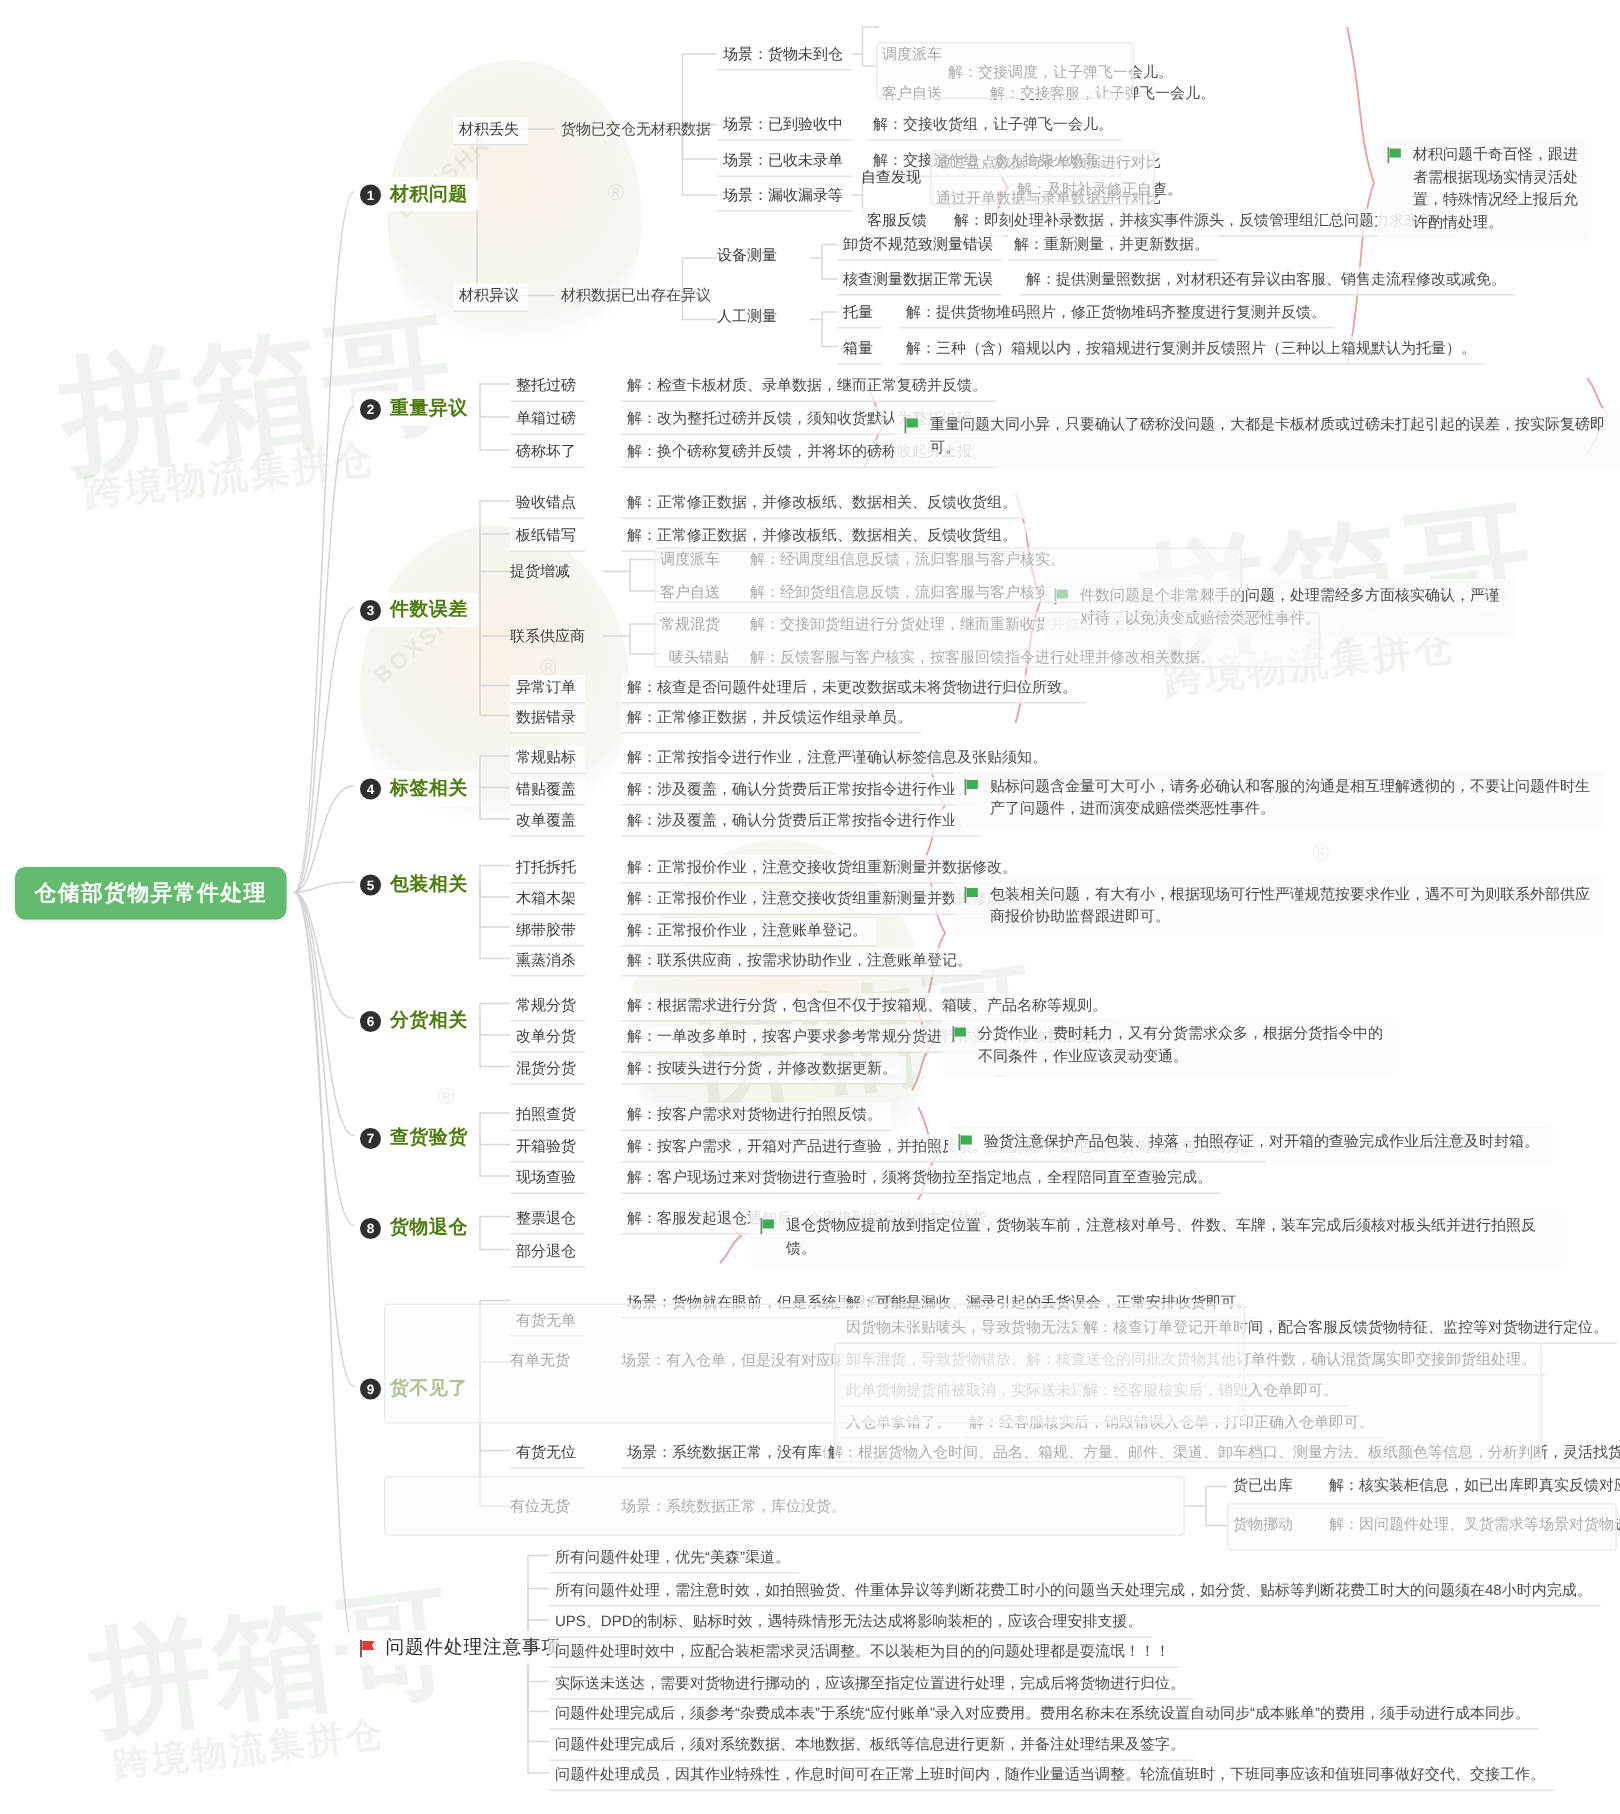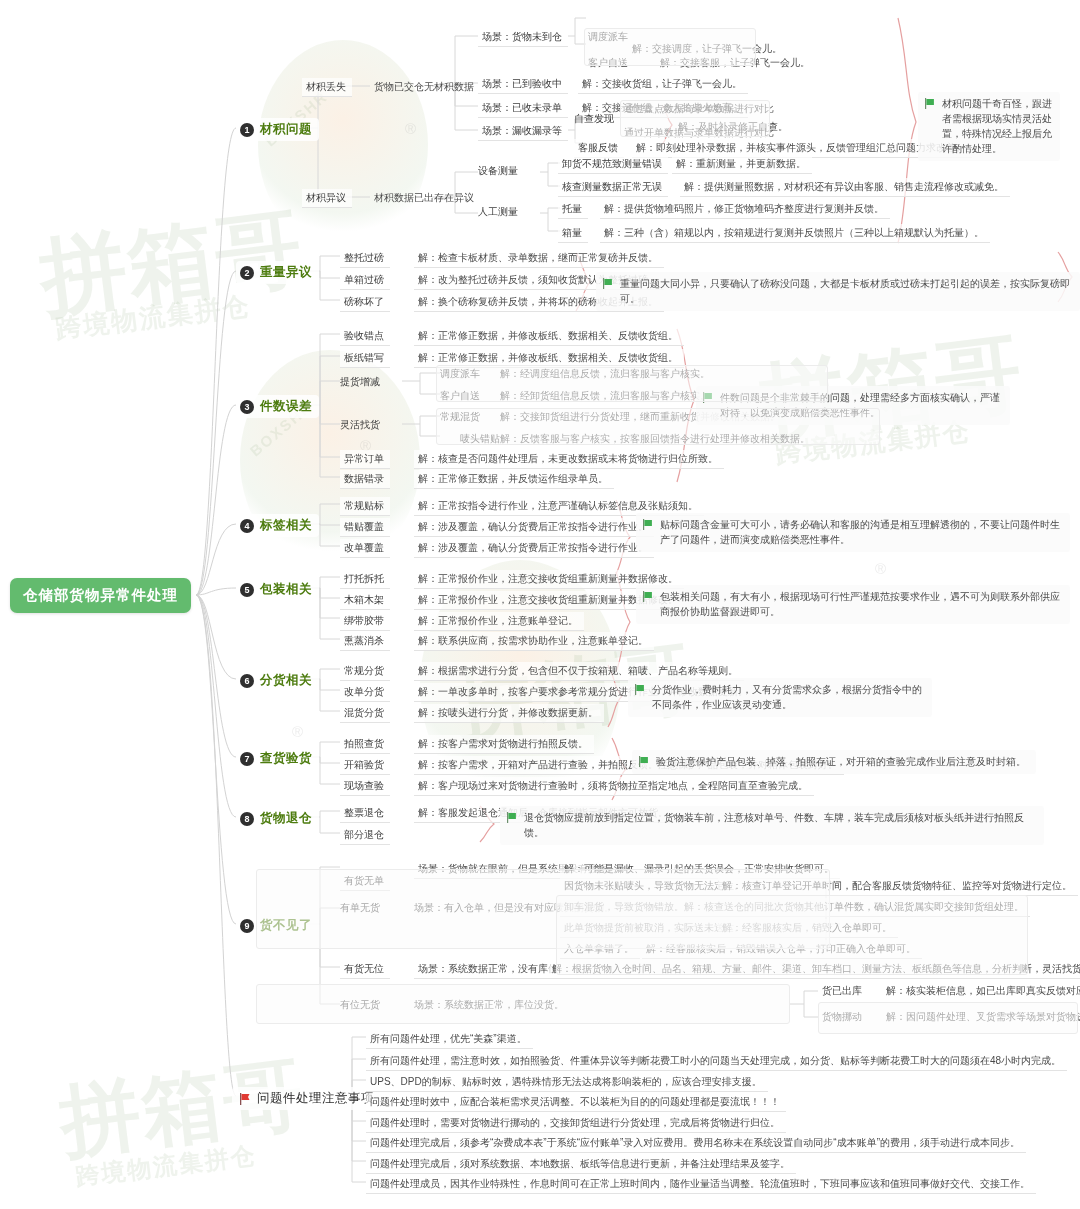--- a/index.html
+++ b/index.html
@@ -342,25 +342,25 @@
   <div class="kv ul" style="left:340px;top:327px;"><span class="k">验收错点</span></div>
   <div class="kv ul" style="left:414px;top:327px;"><span class="v">解：正常修正数据，并修改板纸、数据相关、反馈收货组。</span></div>
   <div class="kv ul" style="left:340px;top:349px;"><span class="k">板纸错写</span></div>
   <div class="kv ul" style="left:414px;top:349px;"><span class="v">解：正常修正数据，并修改板纸、数据相关、反馈收货组。</span></div>
   <div class="kv" style="left:340px;top:375px;"><span class="k">提货增减</span></div>
   <div class="frame" style="left:436px;top:365px;width:390px;height:35px;"></div>
   <div class="kv" style="left:440px;top:367px;"><span class="k">调度派车</span></div>
   <div class="kv" style="left:500px;top:367px;"><span class="v">解：经调度组信息反馈，流归客服与客户核实。</span></div>
   <div class="kv" style="left:440px;top:389px;"><span class="k">客户自送</span></div>
   <div class="kv" style="left:500px;top:389px;"><span class="v">解：经卸货组信息反馈，流归客服与客户核实。</span></div>
-  <div class="kv" style="left:340px;top:418px;"><span class="k">灵活找货</span></div>
+  <div class="kv" style="left:340px;top:418px;"><span class="k">联系供应商</span></div>
   <div class="frame" style="left:436px;top:408px;width:442px;height:35px;"></div>
   <div class="kv" style="left:440px;top:410px;"><span class="k">常规混货</span></div>
   <div class="kv" style="left:500px;top:410px;"><span class="v">解：交接卸货组进行分货处理，继而重新收货并修改相关数据。</span></div>
-  <div class="kv" style="left:440px;top:432px;padding-left:20px;"><span class="k">唛头错贴</span></div>
+  <div class="kv" style="left:426px;top:432px;padding-left:20px;"><span class="k">唛头错贴</span></div>
   <div class="kv" style="left:500px;top:432px;"><span class="v">解：反馈客服与客户核实，按客服回馈指令进行处理并修改相关数据。</span></div>
   <div class="kv ul" style="left:340px;top:450px;"><span class="k">异常订单</span></div>
   <div class="kv ul" style="left:414px;top:450px;"><span class="v">解：核查是否问题件处理后，未更改数据或未将货物进行归位所致。</span></div>
   <div class="kv ul" style="left:340px;top:470px;"><span class="k">数据错录</span></div>
   <div class="kv ul" style="left:414px;top:470px;"><span class="v">解：正常修正数据，并反馈运作组录单员。</span></div>
   <div class="callout" style="left:696px;top:386px;width:300px;">
     <svg class="flag" width="11" height="11" viewBox="0 0 11 11">
         <rect x="1" y="0" width="1.2" height="11" fill="#6d8f6d"></rect>
         <rect x="2.4" y="1" width="7.5" height="6" fill="#3fae52"></rect>
       </svg>
@@ -494,18 +494,18 @@
     <svg width="12" height="12" viewBox="0 0 12 12">
         <rect x="1" y="0" width="1.3" height="12" fill="#8a5151"></rect>
         <path d="M2.5 1 L10.5 1 L9 4 L10.5 7 L2.5 7 Z" fill="#e03a33"></path>
       </svg>
     <span class="tlabel">问题件处理注意事项</span>
   </div>
   <div class="kv ul" style="left:366px;top:1030px;"><span class="v">所有问题件处理，优先“美森”渠道。</span></div>
   <div class="kv ul" style="left:366px;top:1052px;"><span class="v">所有问题件处理，需注意时效，如拍照验货、件重体异议等判断花费工时小的问题当天处理完成，如分货、贴标等判断花费工时大的问题须在48小时内完成。</span></div>
   <div class="kv ul" style="left:366px;top:1073px;"><span class="v">UPS、DPD的制标、贴标时效，遇特殊情形无法达成将影响装柜的，应该合理安排支援。</span></div>
   <div class="kv ul" style="left:366px;top:1093px;"><span class="v">问题件处理时效中，应配合装柜需求灵活调整。不以装柜为目的的问题处理都是耍流氓！！！</span></div>
-  <div class="kv ul" style="left:366px;top:1114px;"><span class="v">问题件处理时，需要对货物进行挪动的，交接卸货组进行分货处理，完成后将货物进行归位。</span></div>
+  <div class="kv ul" style="left:366px;top:1114px;"><span class="v">实际送未送达，需要对货物进行挪动的，应该挪至指定位置进行处理，完成后将货物进行归位。</span></div>
   <div class="kv ul" style="left:366px;top:1134px;"><span class="v">问题件处理完成后，须参考“杂费成本表”于系统“应付账单”录入对应费用。费用名称未在系统设置自动同步“成本账单”的费用，须手动进行成本同步。</span></div>
   <div class="kv ul" style="left:366px;top:1155px;"><span class="v">问题件处理完成后，须对系统数据、本地数据、板纸等信息进行更新，并备注处理结果及签字。</span></div>
   <div class="kv ul" style="left:366px;top:1175px;"><span class="v">问题件处理成员，因其作业特殊性，作息时间可在正常上班时间内，随作业量适当调整。轮流值班时，下班同事应该和值班同事做好交代、交接工作。</span></div>
 
 </div>
 
 </body></html>

